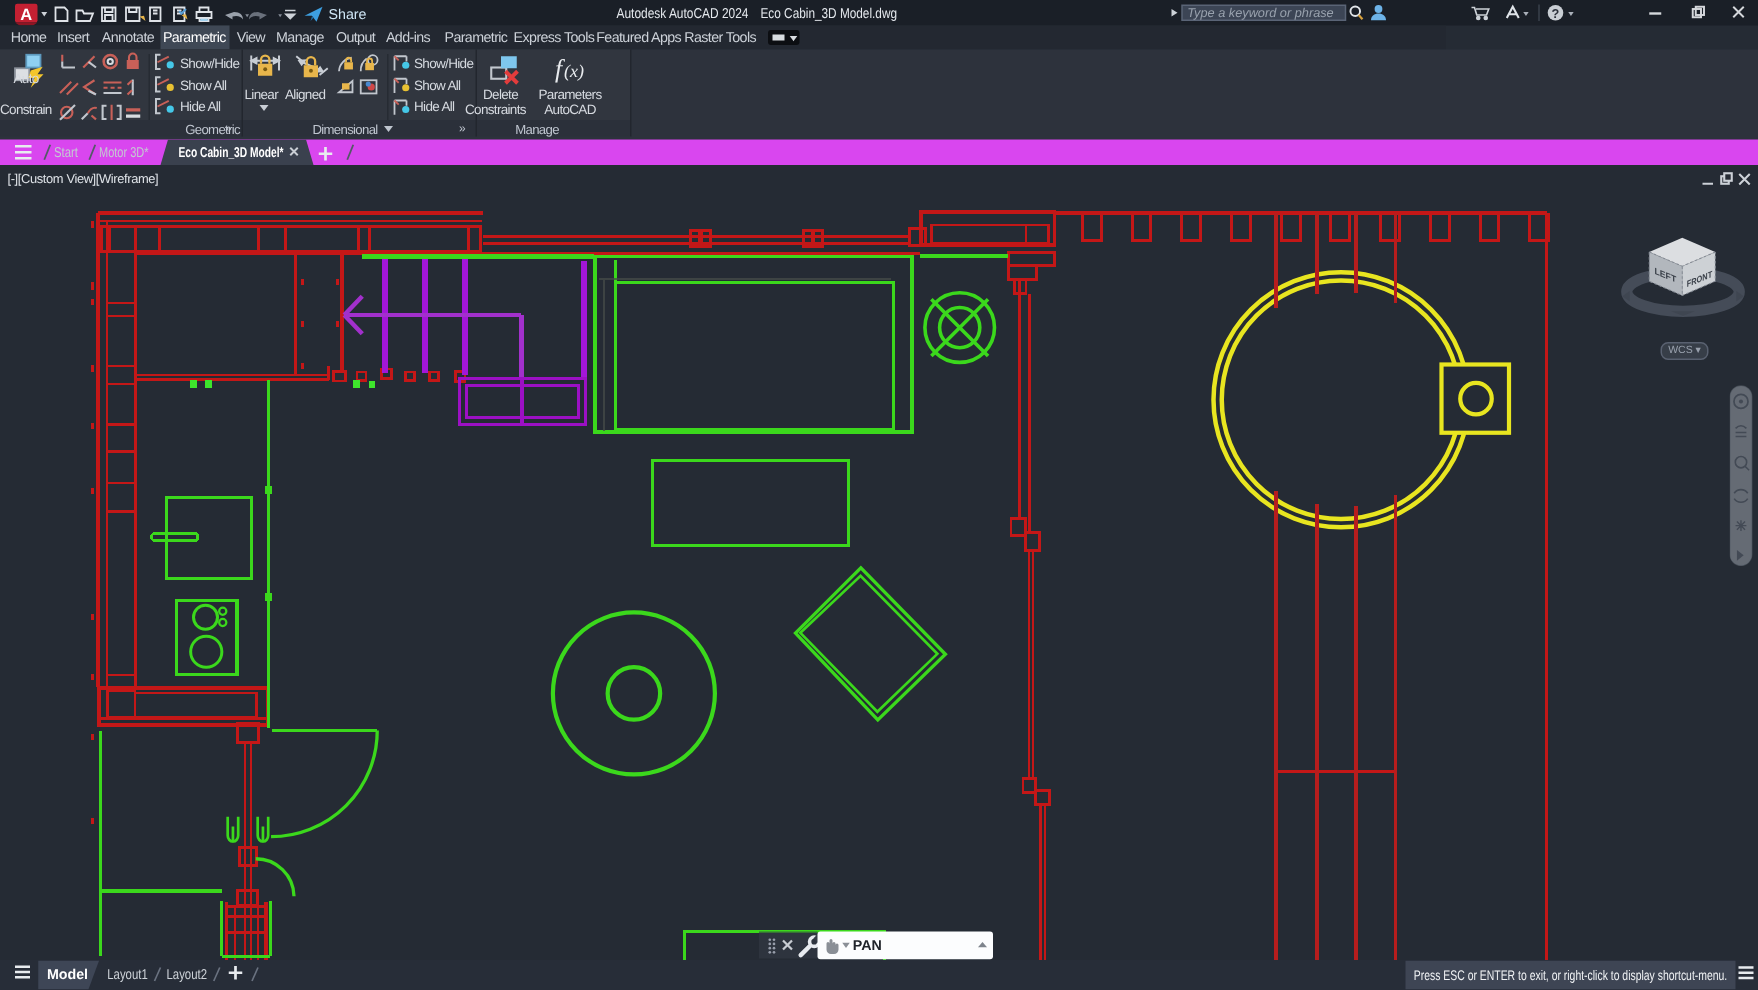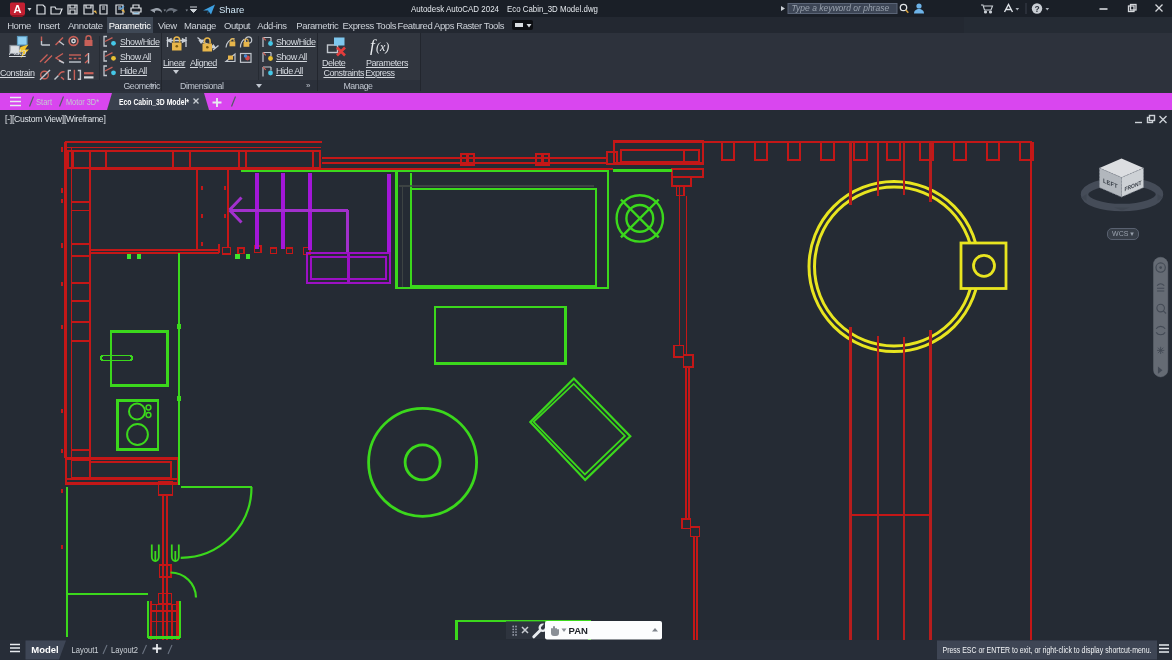--- a/index.html
+++ b/index.html
@@ -5,21 +5,21 @@
   html,body{margin:0;padding:0;width:1172px;height:660px;overflow:hidden;background:#252b34;
     font-family:"Liberation Sans",sans-serif;-webkit-font-smoothing:antialiased;}
   .abs{position:absolute;}
   #titlebar{position:absolute;left:0;top:0;width:1172px;height:17px;background:#1a1f27;}
   #tabrow{position:absolute;left:0;top:17px;width:964px;height:16px;background:#232831;}
   #ribbon{position:absolute;left:0;top:33px;width:1172px;height:60px;background:#2d323c;}
   #filebar{position:absolute;left:0;top:93px;width:1172px;height:17px;background:#d946ef;}
   #viewport{position:absolute;left:0;top:110px;width:1172px;height:530px;background:#252b34;}
   #statusbar{position:absolute;left:0;top:640px;width:1172px;height:20px;background:#272d38;}
   .rtab{position:absolute;top:3px;height:12px;font-size:9.5px;letter-spacing:-0.4px;color:#ccd1d8;white-space:nowrap;transform:translateX(-50%);}
-  .ptxt{position:absolute;font-size:9px;letter-spacing:-0.45px;color:#d6dae0;white-space:nowrap;text-decoration:underline;}
+  .ptxt{position:absolute;font-size:9px;letter-spacing:-0.45px;color:#d6dae0;white-space:nowrap;}
   .plabel{position:absolute;top:48px;font-size:8.8px;letter-spacing:-0.45px;color:#bfc5cf;white-space:nowrap;}
 </style>
 </head>
 <body>
 <div id="titlebar">
 <svg class="abs" style="left:0;top:0" width="1172" height="17" viewBox="0 0 1172 17">
 
   <rect x="10" y="2.5" width="15" height="12.5" rx="1.5" fill="#c42032"></rect>
   <path d="M10 15 h15 l-3 2 h-9 z" fill="#8f1523"></path>
   <text x="17.5" y="13" font-size="11" font-weight="bold" fill="#fff" text-anchor="middle" font-family="Liberation Sans">A</text>
@@ -216,25 +216,25 @@
 <div class="ptxt" style="left:120px;top:3.5px">Show/Hide</div>
 <div class="ptxt" style="left:120px;top:18.5px">Show All</div>
 <div class="ptxt" style="left:120px;top:33px">Hide All</div>
 <div class="ptxt" style="left:163px;top:24.5px">Linear</div>
 <div class="abs" style="left:173px;top:37px;width:0;height:0;border-left:3.5px solid transparent;border-right:3.5px solid transparent;border-top:4px solid #c8cdd4"></div>
 <div class="ptxt" style="left:190px;top:24.5px">Aligned</div>
 <div class="ptxt" style="left:276px;top:3.5px">Show/Hide</div>
 <div class="ptxt" style="left:276px;top:18.5px">Show All</div>
 <div class="ptxt" style="left:276px;top:33px">Hide All</div>
 <div class="ptxt" style="left:322px;top:24.5px">Delete</div>
-<div class="ptxt" style="left:310px;top:34.5px;width:54px;text-align:right">Constraints</div>
-<div class="ptxt" style="left:352px;top:24.5px;width:56px;text-align:right">Parameters</div>
-<div class="ptxt" style="left:352px;top:34.5px;width:56px;text-align:center">Express</div>
+<div class="ptxt" style="left:310px;top:34.5px;width:54px;text-align:left">Constraints</div>
+<div class="ptxt" style="left:352px;top:24.5px;width:56px;text-align:center">Parameters</div>
+<div class="ptxt" style="left:352px;top:34.5px;width:56px;text-align:center">AutoCAD</div>
 <div class="plabel" style="left:0;width:160px;text-align:right">Geometric</div>
-<div class="plabel" style="left:180px;width:100px;text-align:left">Dimensional</div>
+<div class="plabel" style="left:180px;width:100px;text-align:center">Dimensional</div>
 <div class="abs" style="left:256px;top:51px;width:0;height:0;border-left:3.5px solid transparent;border-right:3.5px solid transparent;border-top:4px solid #bfc5cf"></div>
 <div class="plabel" style="left:318px;width:80px;text-align:center">Manage</div>
 <div class="plabel" style="left:150px;font-size:8px">»</div>
 <div class="plabel" style="left:306px;font-size:8px">»</div>
 </div>
 <div id="filebar">
 <svg class="abs" style="left:0;top:0" width="300" height="17" viewBox="0 0 300 17">
   <g stroke="#e8ebef" stroke-width="1.6">
     <path d="M10 4.5 h11 M10 8.5 h11 M10 12.5 h11"></path>
   </g>

